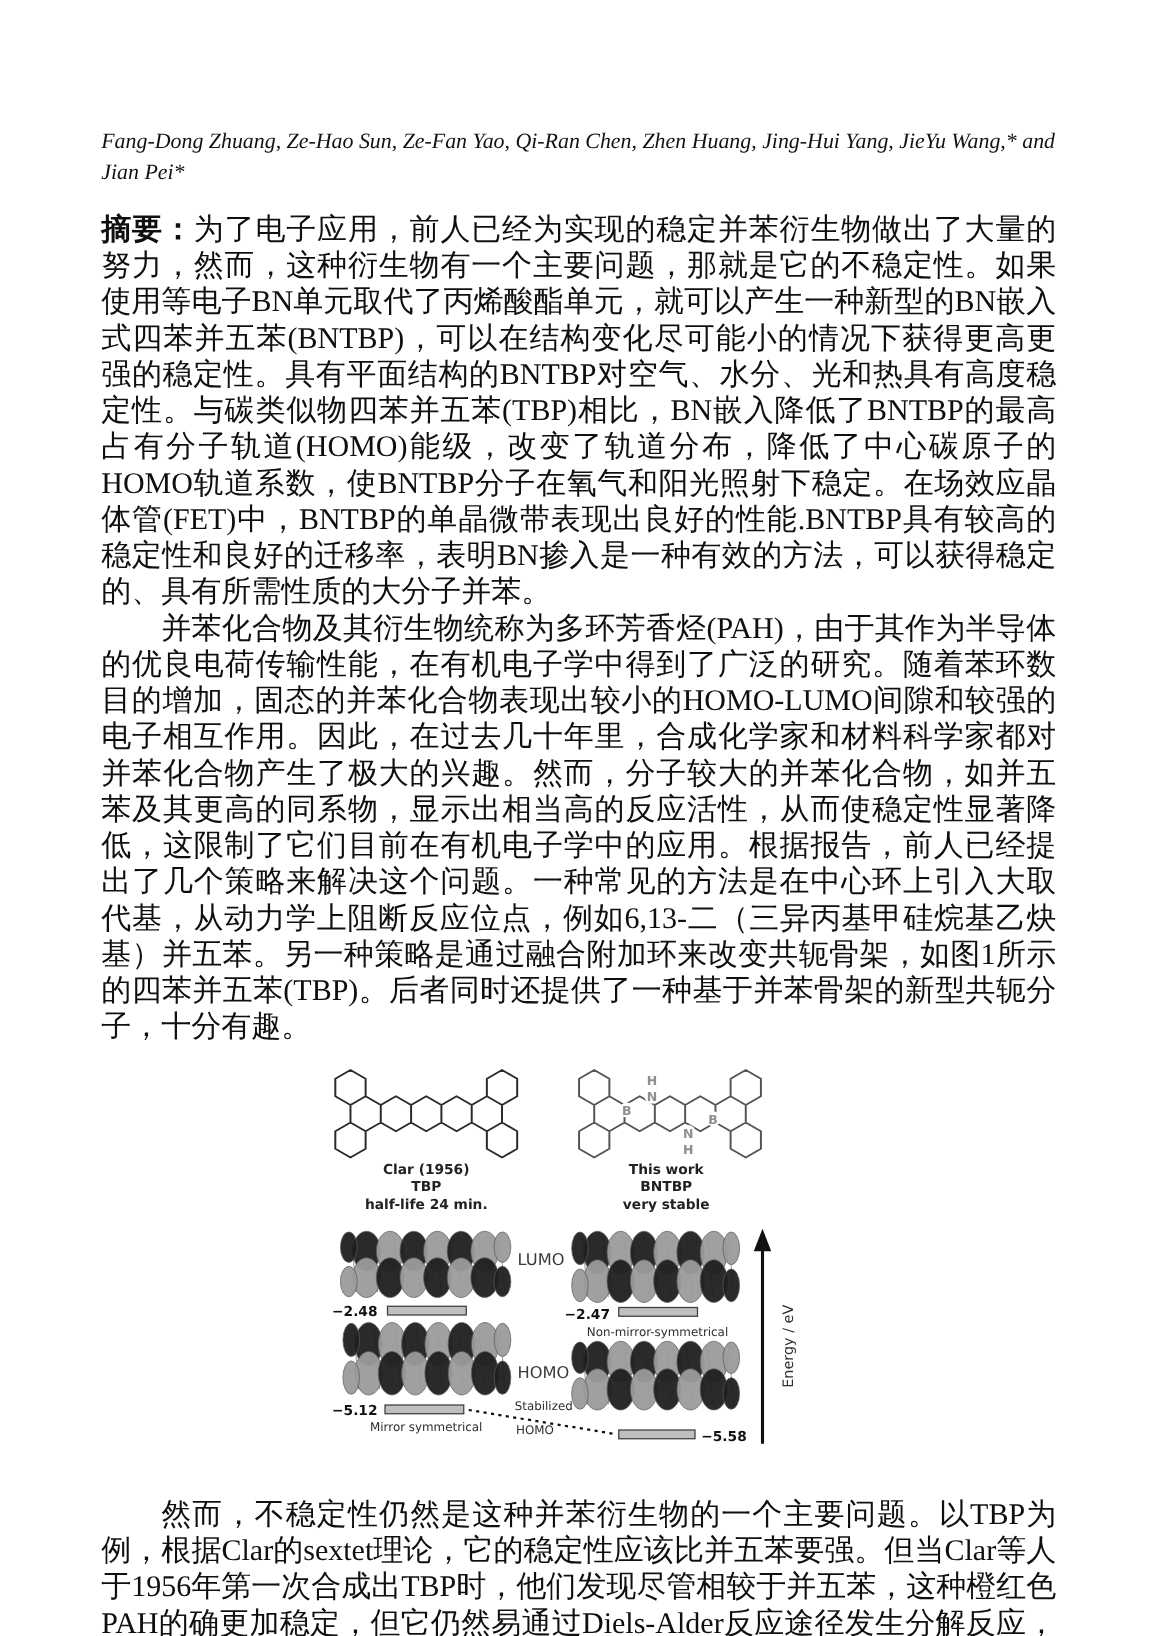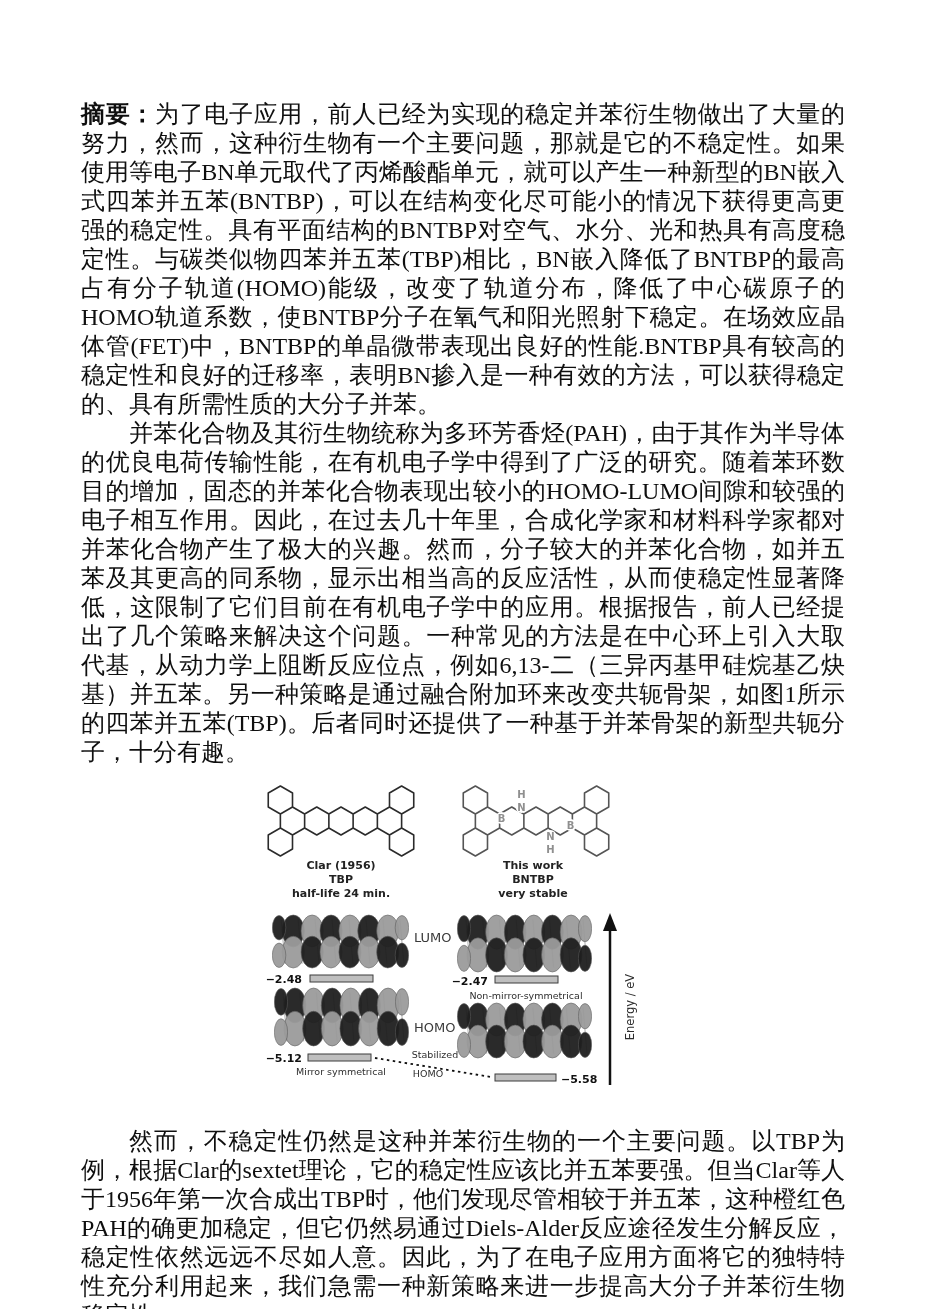--- a/index.html
+++ b/index.html
@@ -35,20 +35,21 @@
   .mo-val{font-weight:700;font-size:11px;fill:#111;}
   .mo-small{font-size:9.5px;fill:#2e2e2e;}
   .atom{font-weight:700;font-size:10px;fill:#8f8f8f;}
 </style>
 </head>
 <body>
 
 <div class="page">
 
 
+  <p class="authors">Fang-Dong Zhuang, Ze-Hao Sun, Ze-Fan Yao, Qi-Ran Chen, Zhen Huang, Jing-Hui Yang, JieYu Wang,* and Jian Pei*</p>
 
   <p class="body-text"><b class="abs-label">摘要：</b><span>为了电子应用，前人已经为实现的稳定并苯衍生物做出了大量的努力，然而，这种衍生物有一个主要问题，那就是它的不稳定性。如果使用等电子BN单元取代了丙烯酸酯单元，就可以产生一种新型的BN嵌入式四苯并五苯(BNTBP)，可以在结构变化尽可能小的情况下获得更高更强的稳定性。具有平面结构的BNTBP对空气、水分、光和热具有高度稳定性。与碳类似物四苯并五苯(TBP)相比，BN嵌入降低了BNTBP的最高占有分子轨道(HOMO)能级，改变了轨道分布，降低了中心碳原子的HOMO轨道系数，使BNTBP分子在氧气和阳光照射下稳定。在场效应晶体管(FET)中，BNTBP的单晶微带表现出良好的性能.BNTBP具有较高的稳定性和良好的迁移率，表明BN掺入是一种有效的方法，可以获得稳定的、具有所需性质的大分子并苯。</span></p>
 
   <p class="body-text indent">并苯化合物及其衍生物统称为多环芳香烃(PAH)，由于其作为半导体的优良电荷传输性能，在有机电子学中得到了广泛的研究。随着苯环数目的增加，固态的并苯化合物表现出较小的HOMO-LUMO间隙和较强的电子相互作用。因此，在过去几十年里，合成化学家和材料科学家都对并苯化合物产生了极大的兴趣。然而，分子较大的并苯化合物，如并五苯及其更高的同系物，显示出相当高的反应活性，从而使稳定性显著降低，这限制了它们目前在有机电子学中的应用。根据报告，前人已经提出了几个策略来解决这个问题。一种常见的方法是在中心环上引入大取代基，从动力学上阻断反应位点，例如6,13-二（三异丙基甲硅烷基乙炔基）并五苯。另一种策略是通过融合附加环来改变共轭骨架，如图1所示的四苯并五苯(TBP)。后者同时还提供了一种基于并苯骨架的新型共轭分子，十分有趣。</p>
 
   <div class="figure-wrap">
     <svg width="430" height="310" viewBox="0 0 430 310">
 
       <g id="mol-tbp" transform="translate(44.5,36)">
           <path d="M12.124355652982143,-7 L12.124355652982143,7 L0,14 L-12.124355652982143,7 L-12.124355652982143,-7 L0,-14 ZM36.373066958946424,-7 L36.373066958946424,7 L24.248711305964285,14 L12.124355652982143,7 L12.124355652982143,-7 L24.248711305964285,-14 ZM60.621778264910716,-7 L60.621778264910716,7 L48.49742261192857,14 L36.373066958946424,7 L36.373066958946424,-7 L48.49742261192857,-14 ZM84.870489570875,-7 L84.870489570875,7 L72.74613391789285,14 L60.6217782649107,7 L60.6217782649107,-7 L72.74613391789285,-14 ZM109.11920087683929,-7 L109.11920087683929,7 L96.99484522385714,14 L84.870489570875,7 L84.870489570875,-7 L96.99484522385714,-14 ZM0,-28 L0,-14 L-12.124355652982143,-7 L-24.248711305964285,-14 L-24.248711305964285,-28 L-12.124355652982143,-35 ZM0,14 L0,28 L-12.124355652982143,35 L-24.248711305964285,28 L-24.248711305964285,14 L-12.124355652982143,7 ZM121.24355652982143,-28 L121.24355652982143,-14 L109.11920087683929,-7 L96.99484522385714,-14 L96.99484522385714,-28 L109.11920087683929,-35 ZM121.24355652982143,14 L121.24355652982143,28 L109.11920087683929,35 L96.99484522385714,28 L96.99484522385714,14 L109.11920087683929,7 Z" fill="none" stroke="#2b2b2b" stroke-width="1.6" stroke-linejoin="round"></path>

